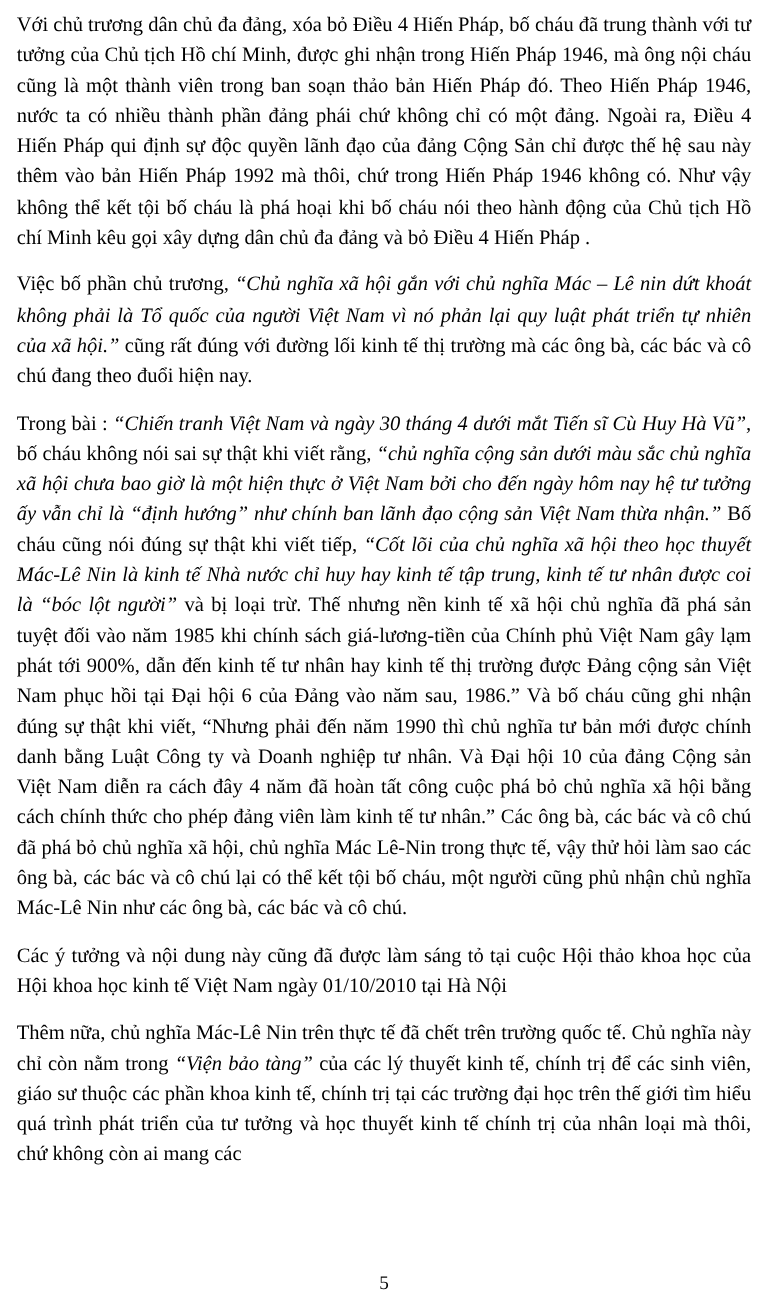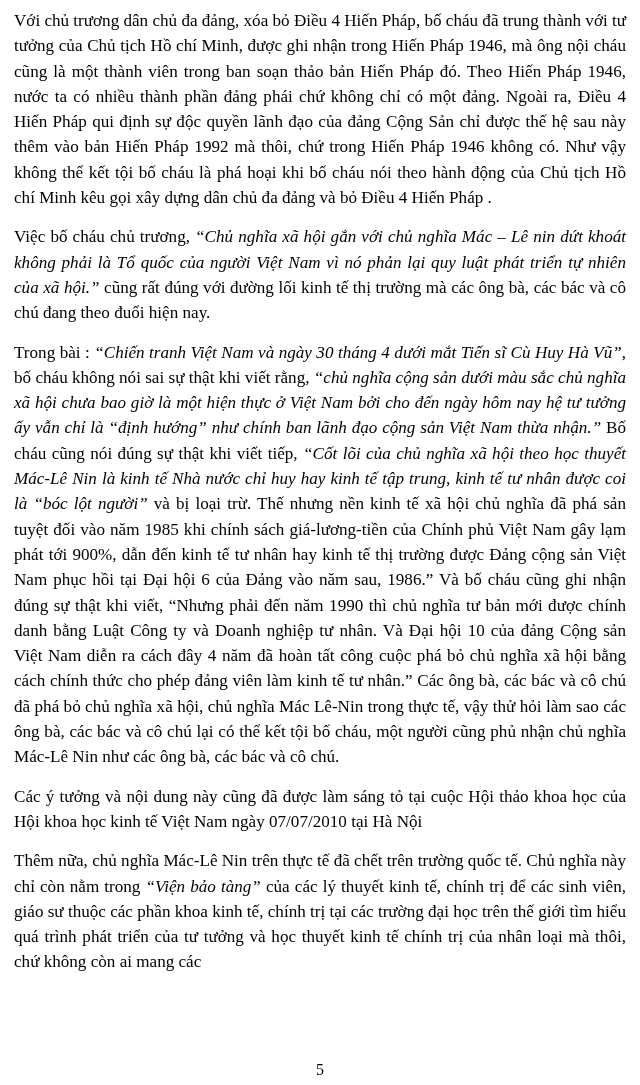--- a/index.html
+++ b/index.html
@@ -45,19 +45,19 @@
     font-size: 16px;
     line-height: 18px;
   }
 </style>
 </head>
 <body>
 
 <div class="page">
   <div id="body-text">
       <p class="para"><span>Với chủ trương dân chủ đa đảng, xóa bỏ Điều 4 Hiến Pháp, bố cháu đã trung thành với tư tưởng của Chủ tịch Hồ chí Minh, được ghi nhận trong Hiến Pháp 1946, mà ông nội cháu cũng là một thành viên trong ban soạn thảo bản Hiến Pháp đó. Theo Hiến Pháp 1946, nước ta có nhiều thành phần đảng phái chứ không chỉ có một đảng. Ngoài ra, Điều 4 Hiến Pháp qui định sự độc quyền lãnh đạo của đảng Cộng Sản chỉ được thế hệ sau này thêm vào bản Hiến Pháp 1992 mà thôi, chứ trong Hiến Pháp 1946 không có. Như vậy không thể kết tội bố cháu là phá hoại khi bố cháu nói theo hành động của Chủ tịch Hồ chí Minh kêu gọi xây dựng dân chủ đa đảng và bỏ Điều 4 Hiến Pháp .</span></p>
-      <p class="para"><span>Việc bố cháu chủ trương, </span><span class="it">“Chủ nghĩa xã hội gắn với chủ nghĩa Mác – Lê nin dứt khoát không phải là Tổ quốc của người Việt Nam vì nó phản lại quy luật phát triển tự nhiên của xã hội.”</span><span> cũng rất đúng với đường lối kinh tế thị trường mà các ông bà, các bác và cô chú đang theo đuổi hiện nay.</span></p>
+      <p class="para"><span>Việc bố phần chủ trương, </span><span class="it">“Chủ nghĩa xã hội gắn với chủ nghĩa Mác – Lê nin dứt khoát không phải là Tổ quốc của người Việt Nam vì nó phản lại quy luật phát triển tự nhiên của xã hội.”</span><span> cũng rất đúng với đường lối kinh tế thị trường mà các ông bà, các bác và cô chú đang theo đuổi hiện nay.</span></p>
       <p class="para"><span>Trong bài : </span><span class="it">“Chiến tranh Việt Nam và ngày 30 tháng 4 dưới mắt Tiến sĩ Cù Huy Hà Vũ”</span><span>, bố cháu không nói sai sự thật khi viết rằng, </span><span class="it">“chủ nghĩa cộng sản dưới màu sắc chủ nghĩa xã hội chưa bao giờ là một hiện thực ở Việt Nam bởi cho đến ngày hôm nay hệ tư tưởng ấy vẫn chỉ là “định hướng” như chính ban lãnh đạo cộng sản Việt Nam thừa nhận.”</span><span> Bố cháu cũng nói đúng sự thật khi viết tiếp, </span><span class="it">“Cốt lõi của chủ nghĩa xã hội theo học thuyết Mác-Lê Nin là kinh tế Nhà nước chỉ huy hay kinh tế tập trung, kinh tế tư nhân được coi là “bóc lột người”</span><span> và bị loại trừ. Thế nhưng nền kinh tế xã hội chủ nghĩa đã phá sản tuyệt đối vào năm 1985 khi chính sách giá-lương-tiền của Chính phủ Việt Nam gây lạm phát tới 900%, dẫn đến kinh tế tư nhân hay kinh tế thị trường được Đảng cộng sản Việt Nam phục hồi tại Đại hội 6 của Đảng vào năm sau, 1986.” Và bố cháu cũng ghi nhận đúng sự thật khi viết, “Nhưng phải đến năm 1990 thì chủ nghĩa tư bản mới được chính danh bằng Luật Công ty và Doanh nghiệp tư nhân. Và Đại hội 10 của đảng Cộng sản Việt Nam diễn ra cách đây 4 năm đã hoàn tất công cuộc phá bỏ chủ nghĩa xã hội bằng cách chính thức cho phép đảng viên làm kinh tế tư nhân.” Các ông bà, các bác và cô chú đã phá bỏ chủ nghĩa xã hội, chủ nghĩa Mác Lê-Nin trong thực tế, vậy thử hỏi làm sao các ông bà, các bác và cô chú lại có thể kết tội bố cháu, một người cũng phủ nhận chủ nghĩa Mác-Lê Nin như các ông bà, các bác và cô chú.</span></p>
-      <p class="para"><span>Các ý tưởng và nội dung này cũng đã được làm sáng tỏ tại cuộc Hội thảo khoa học của Hội khoa học kinh tế Việt Nam ngày 07/07/2010 tại Hà Nội</span></p>
+      <p class="para"><span>Các ý tưởng và nội dung này cũng đã được làm sáng tỏ tại cuộc Hội thảo khoa học của Hội khoa học kinh tế Việt Nam ngày 01/10/2010 tại Hà Nội</span></p>
       <p class="para"><span>Thêm nữa, chủ nghĩa Mác-Lê Nin trên thực tế đã chết trên trường quốc tế. Chủ nghĩa này chỉ còn nằm trong </span><span class="it">“Viện bảo tàng”</span><span> của các lý thuyết kinh tế, chính trị để các sinh viên, giáo sư thuộc các phần khoa kinh tế, chính trị tại các trường đại học trên thế giới tìm hiểu quá trình phát triển của tư tưởng và học thuyết kinh tế chính trị của nhân loại mà thôi, chứ không còn ai mang các</span></p>
     </div>
   <div class="page-number">5</div>
 </div>
 
 </body></html>

